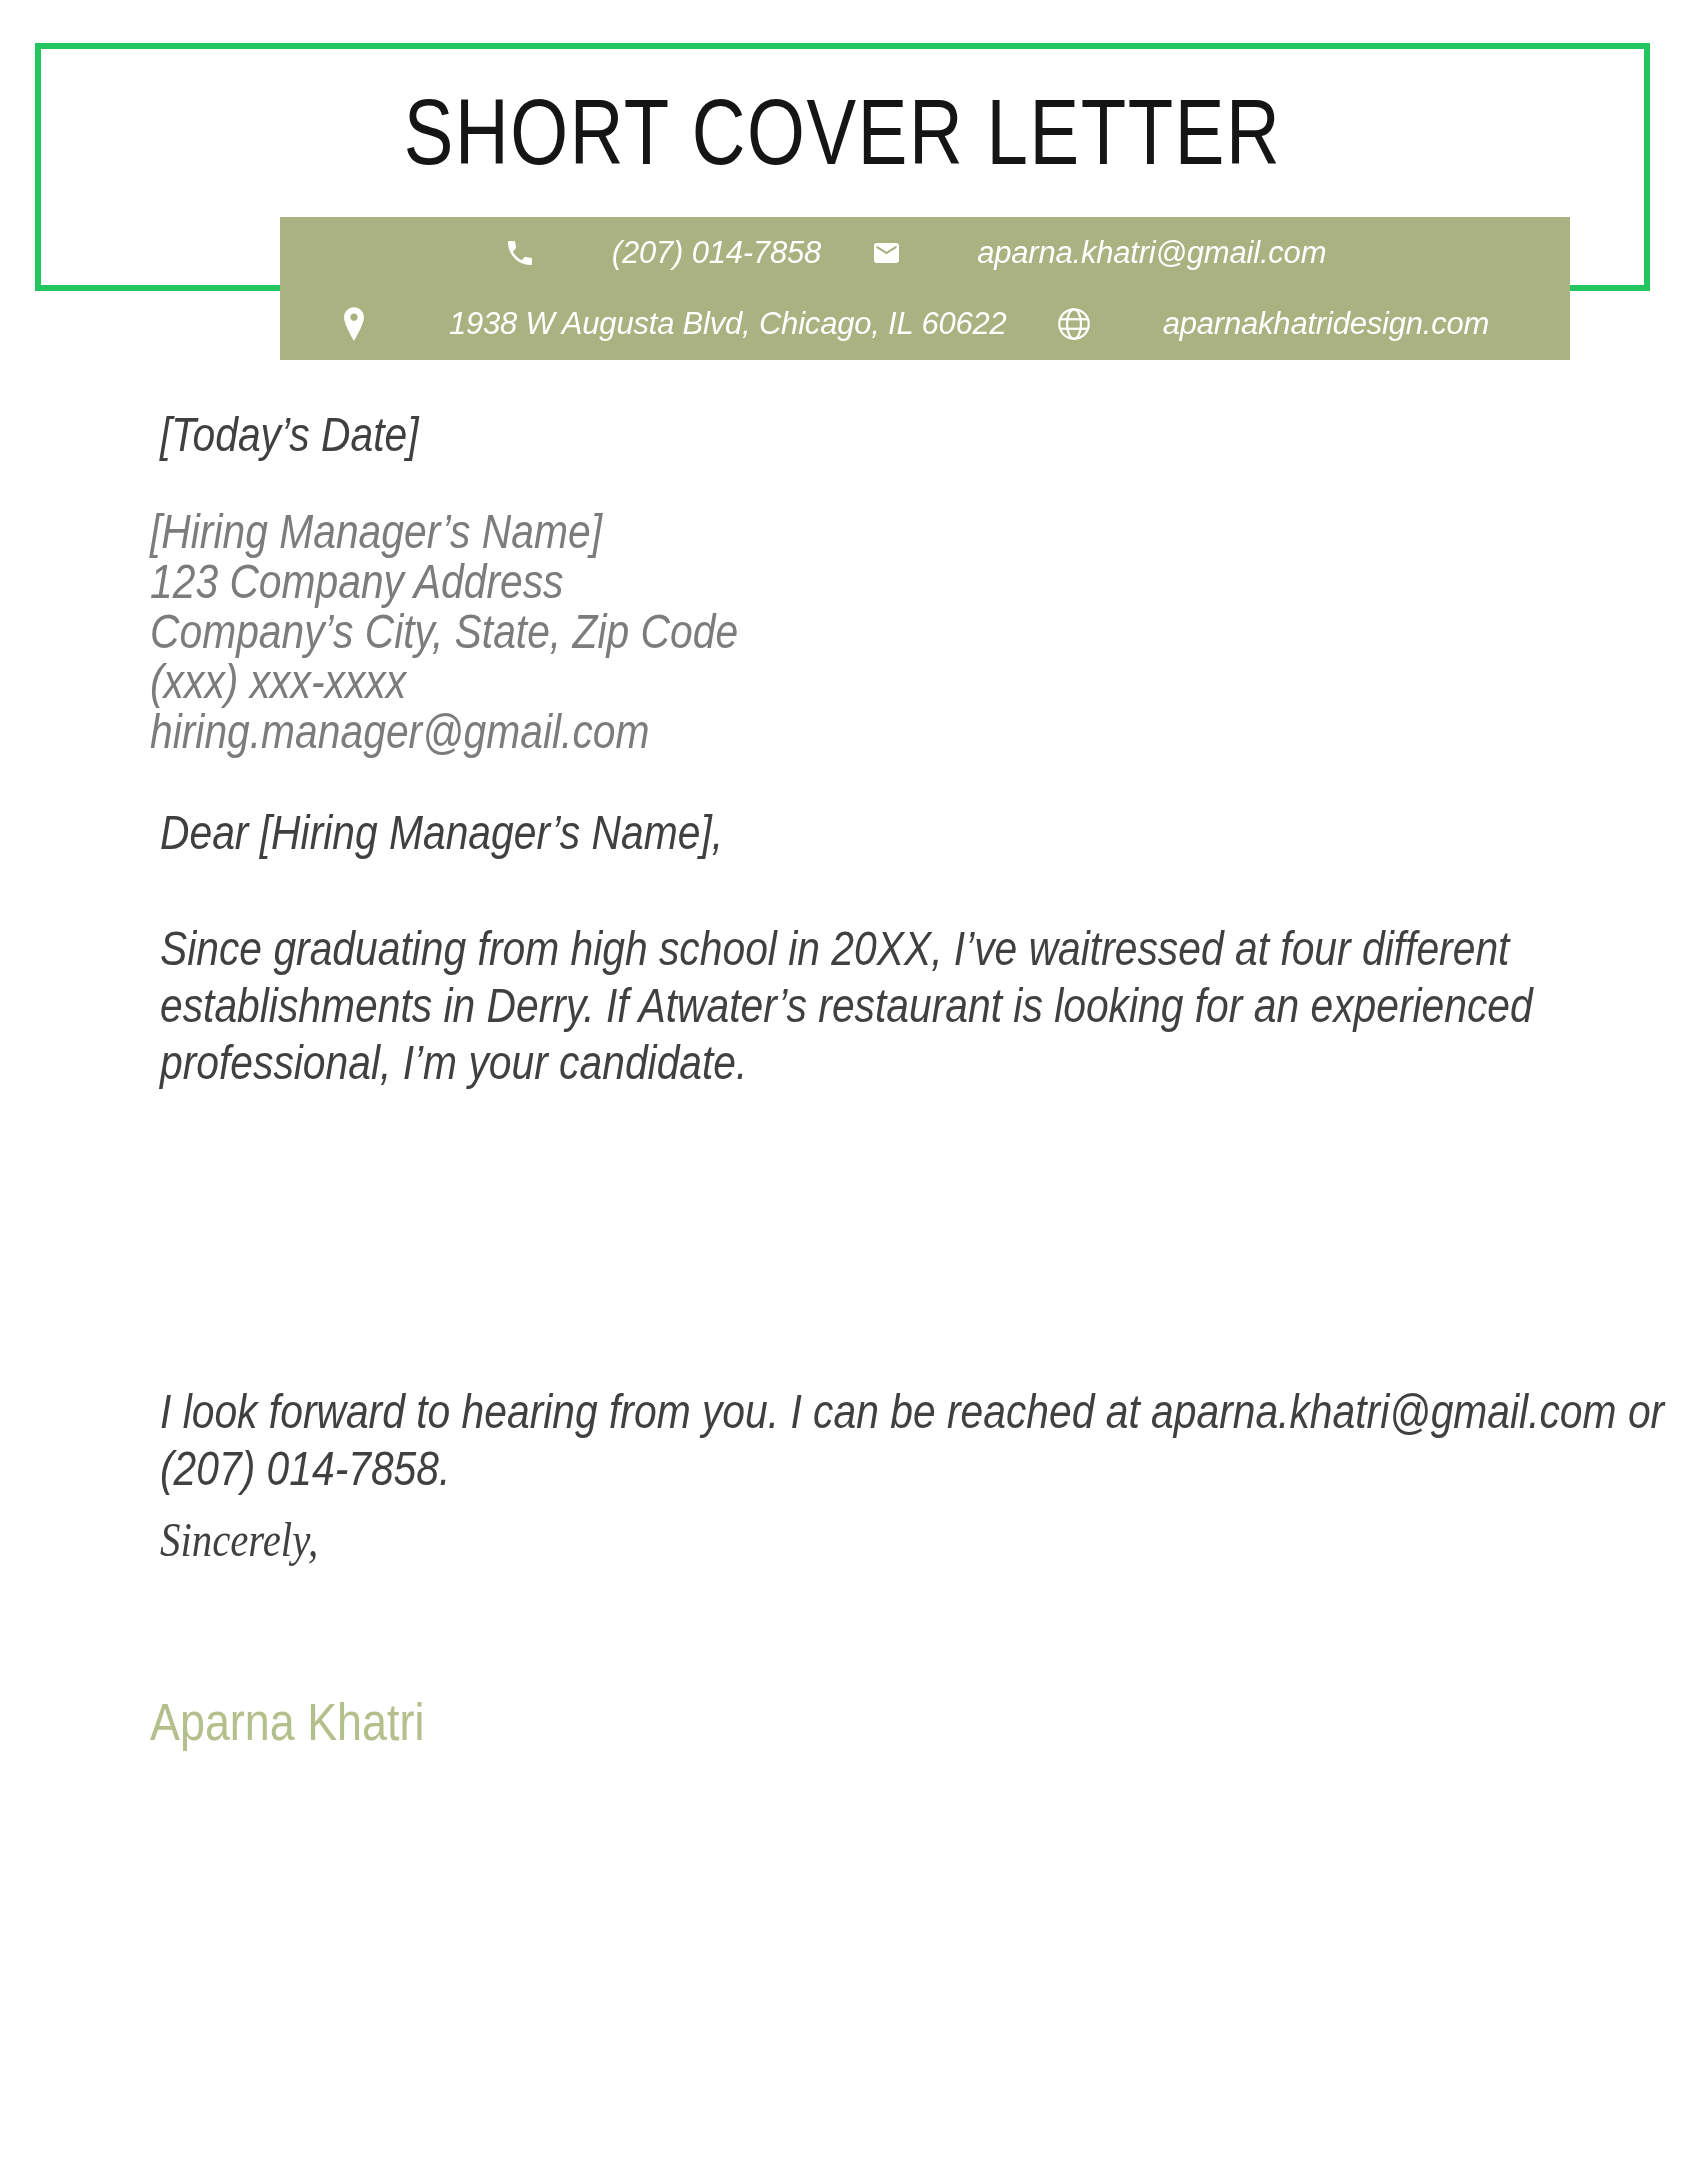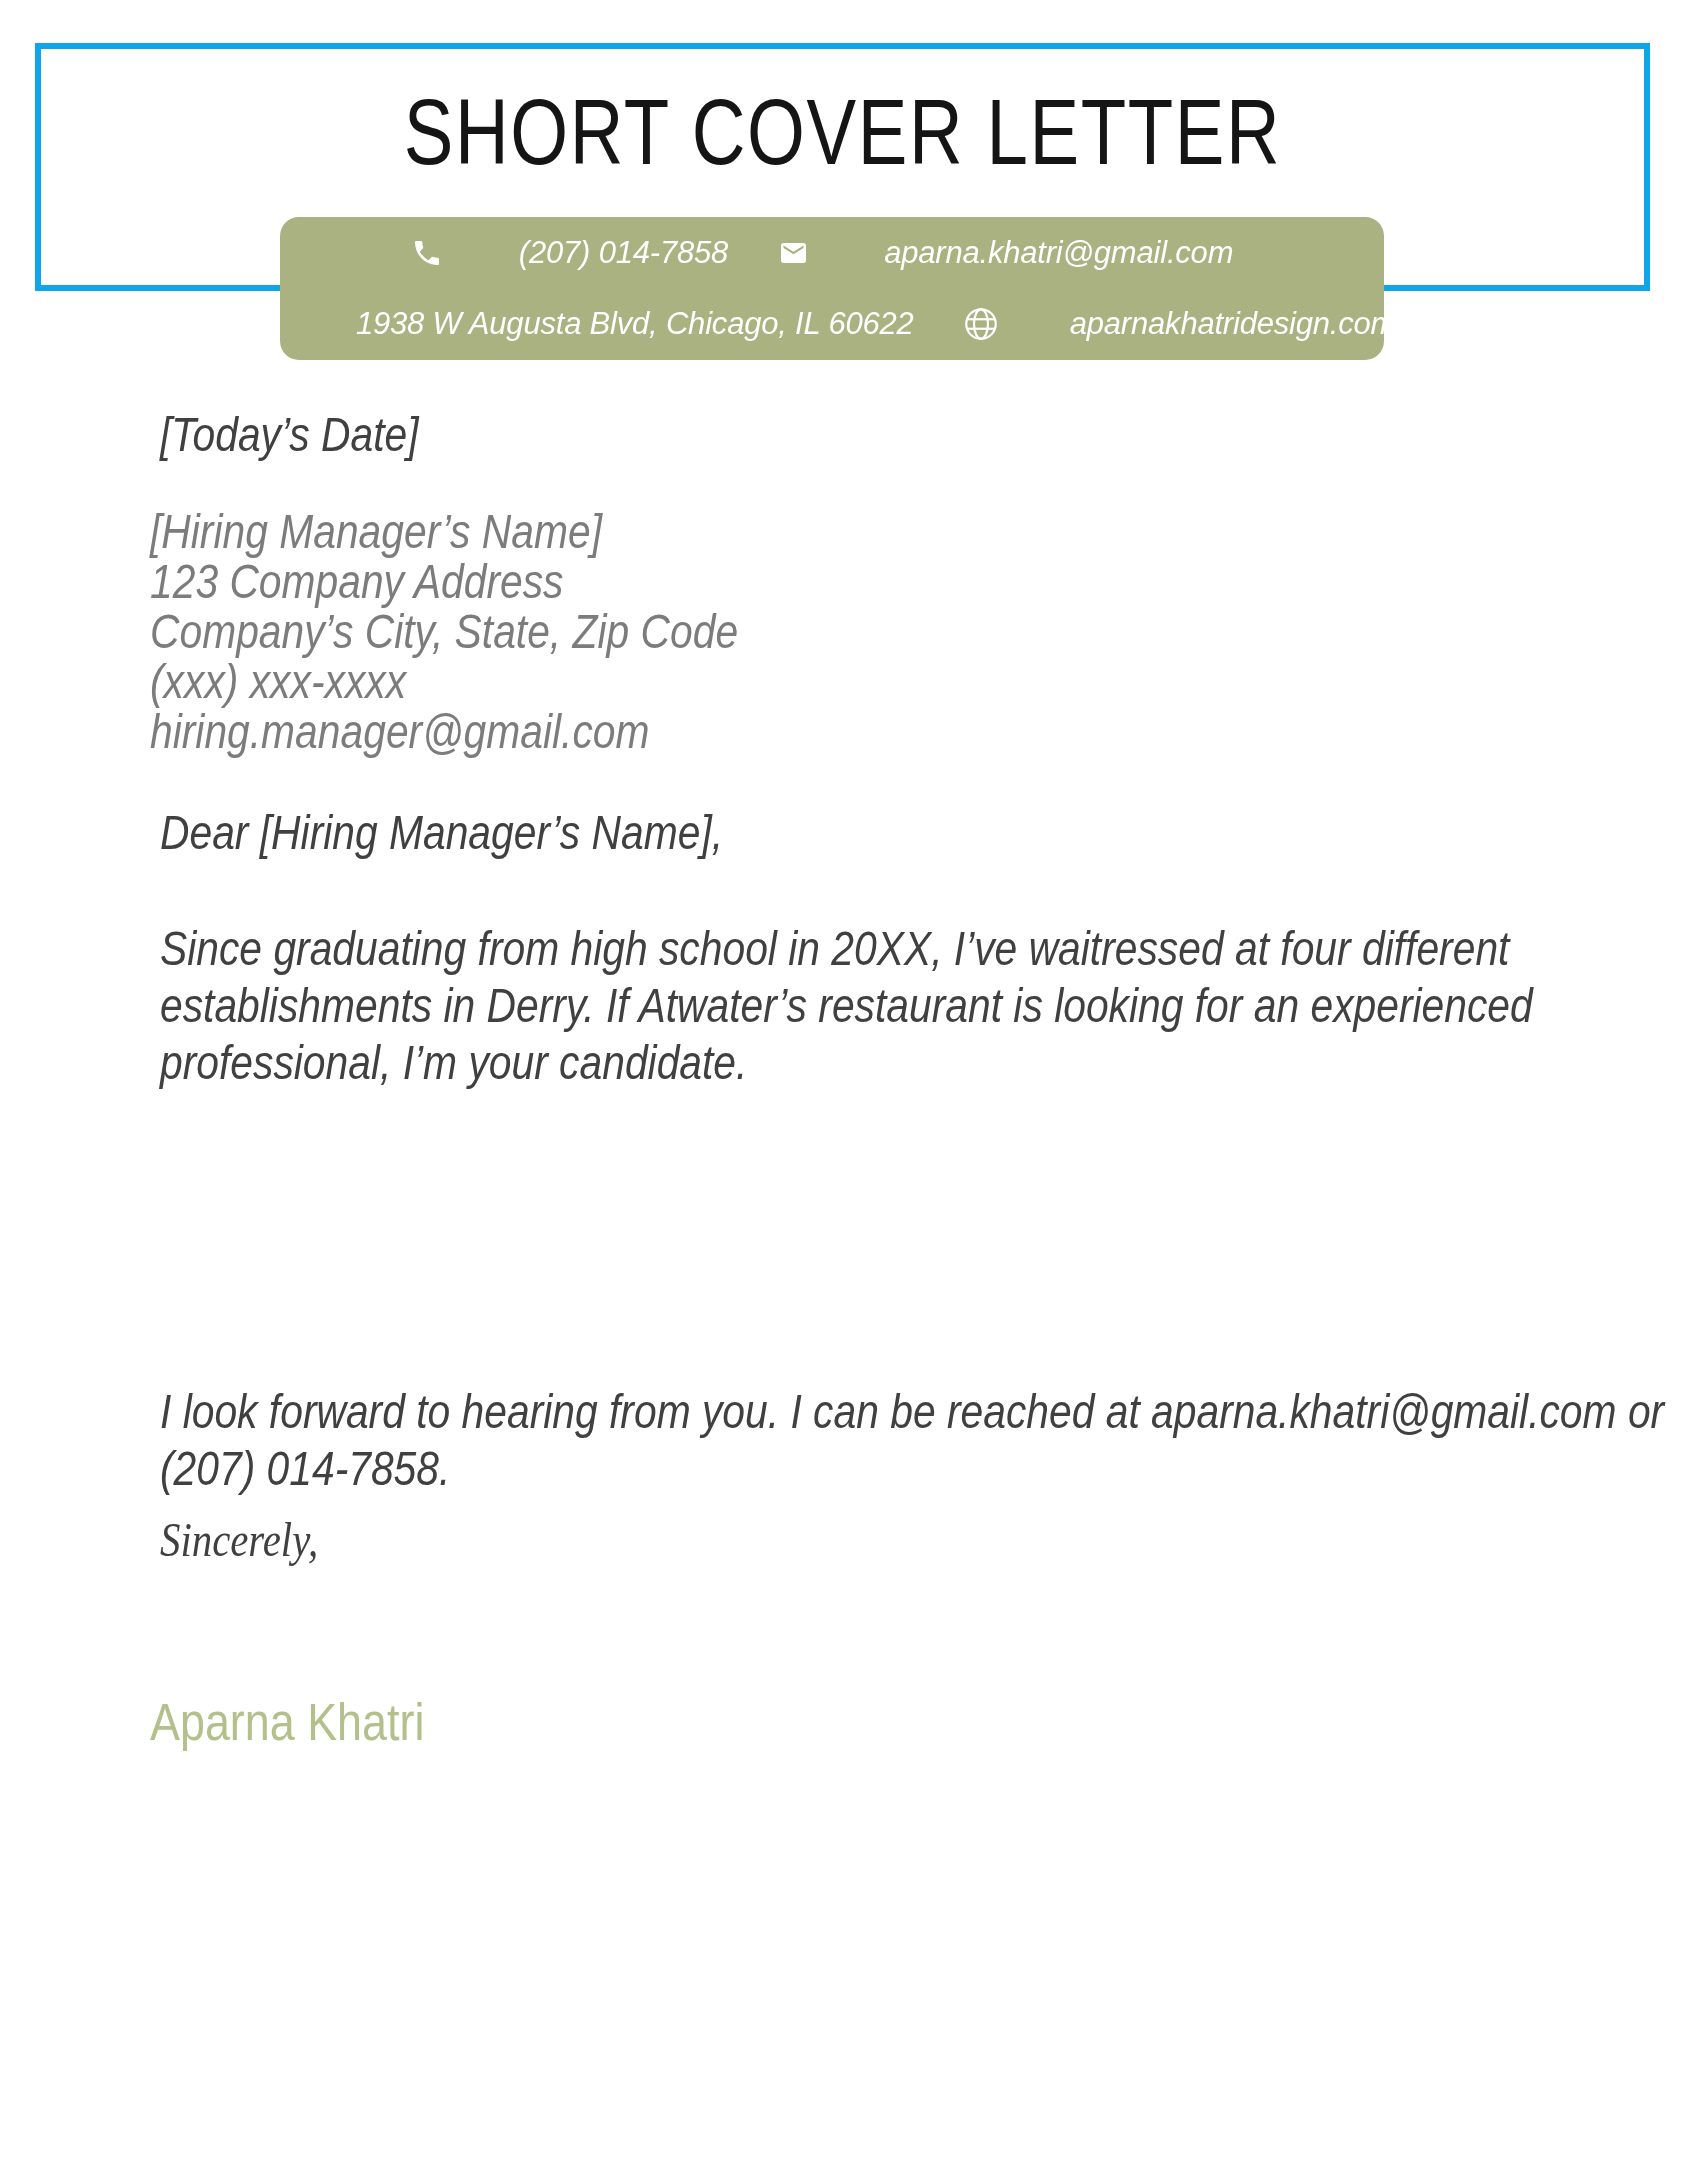--- a/index.html
+++ b/index.html
@@ -7,47 +7,46 @@
     position:relative;
     width:1683px;height:2178px;
     background:#ffffff;
     font-family:"Liberation Sans","DejaVu Sans",sans-serif;
     overflow:hidden;
   }
   
   .header-box{
     position:absolute;left:35px;top:43px;
     width:1615px;height:248px;
-    border:6px solid #0ea5e9;
+    border:6px solid #22c55e;
     box-sizing:border-box;
     display:flex;justify-content:center;align-items:flex-start;
     padding-top:30px;
     background:#ffffff;
     z-index:1;
   }
   .title{
     margin:0;
     font-size:93px;
     font-weight:normal;
     letter-spacing:2px;
     color:#151515;
     transform:scaleX(0.80);
     transform-origin:center top;
     white-space:nowrap;
   }
   
   .contact-bar{
     position:absolute;left:280px;top:217px;
-    width:1104px;height:143px;
+    width:1290px;height:143px;
     background:#a9b280;
     display:flex;flex-direction:column;justify-content:center;
     z-index:2;
     box-sizing:border-box;
     padding-right:20px;
-    border-radius:19px;
   }
   .contact-row{
     height:71px;
     display:flex;align-items:center;justify-content:center;
     color:#ffffff;
     font-style:italic;
     font-size:31px;
     letter-spacing:-0.2px;
   }
   .contact-item{display:flex;align-items:center;gap:24px;white-space:pre;}

